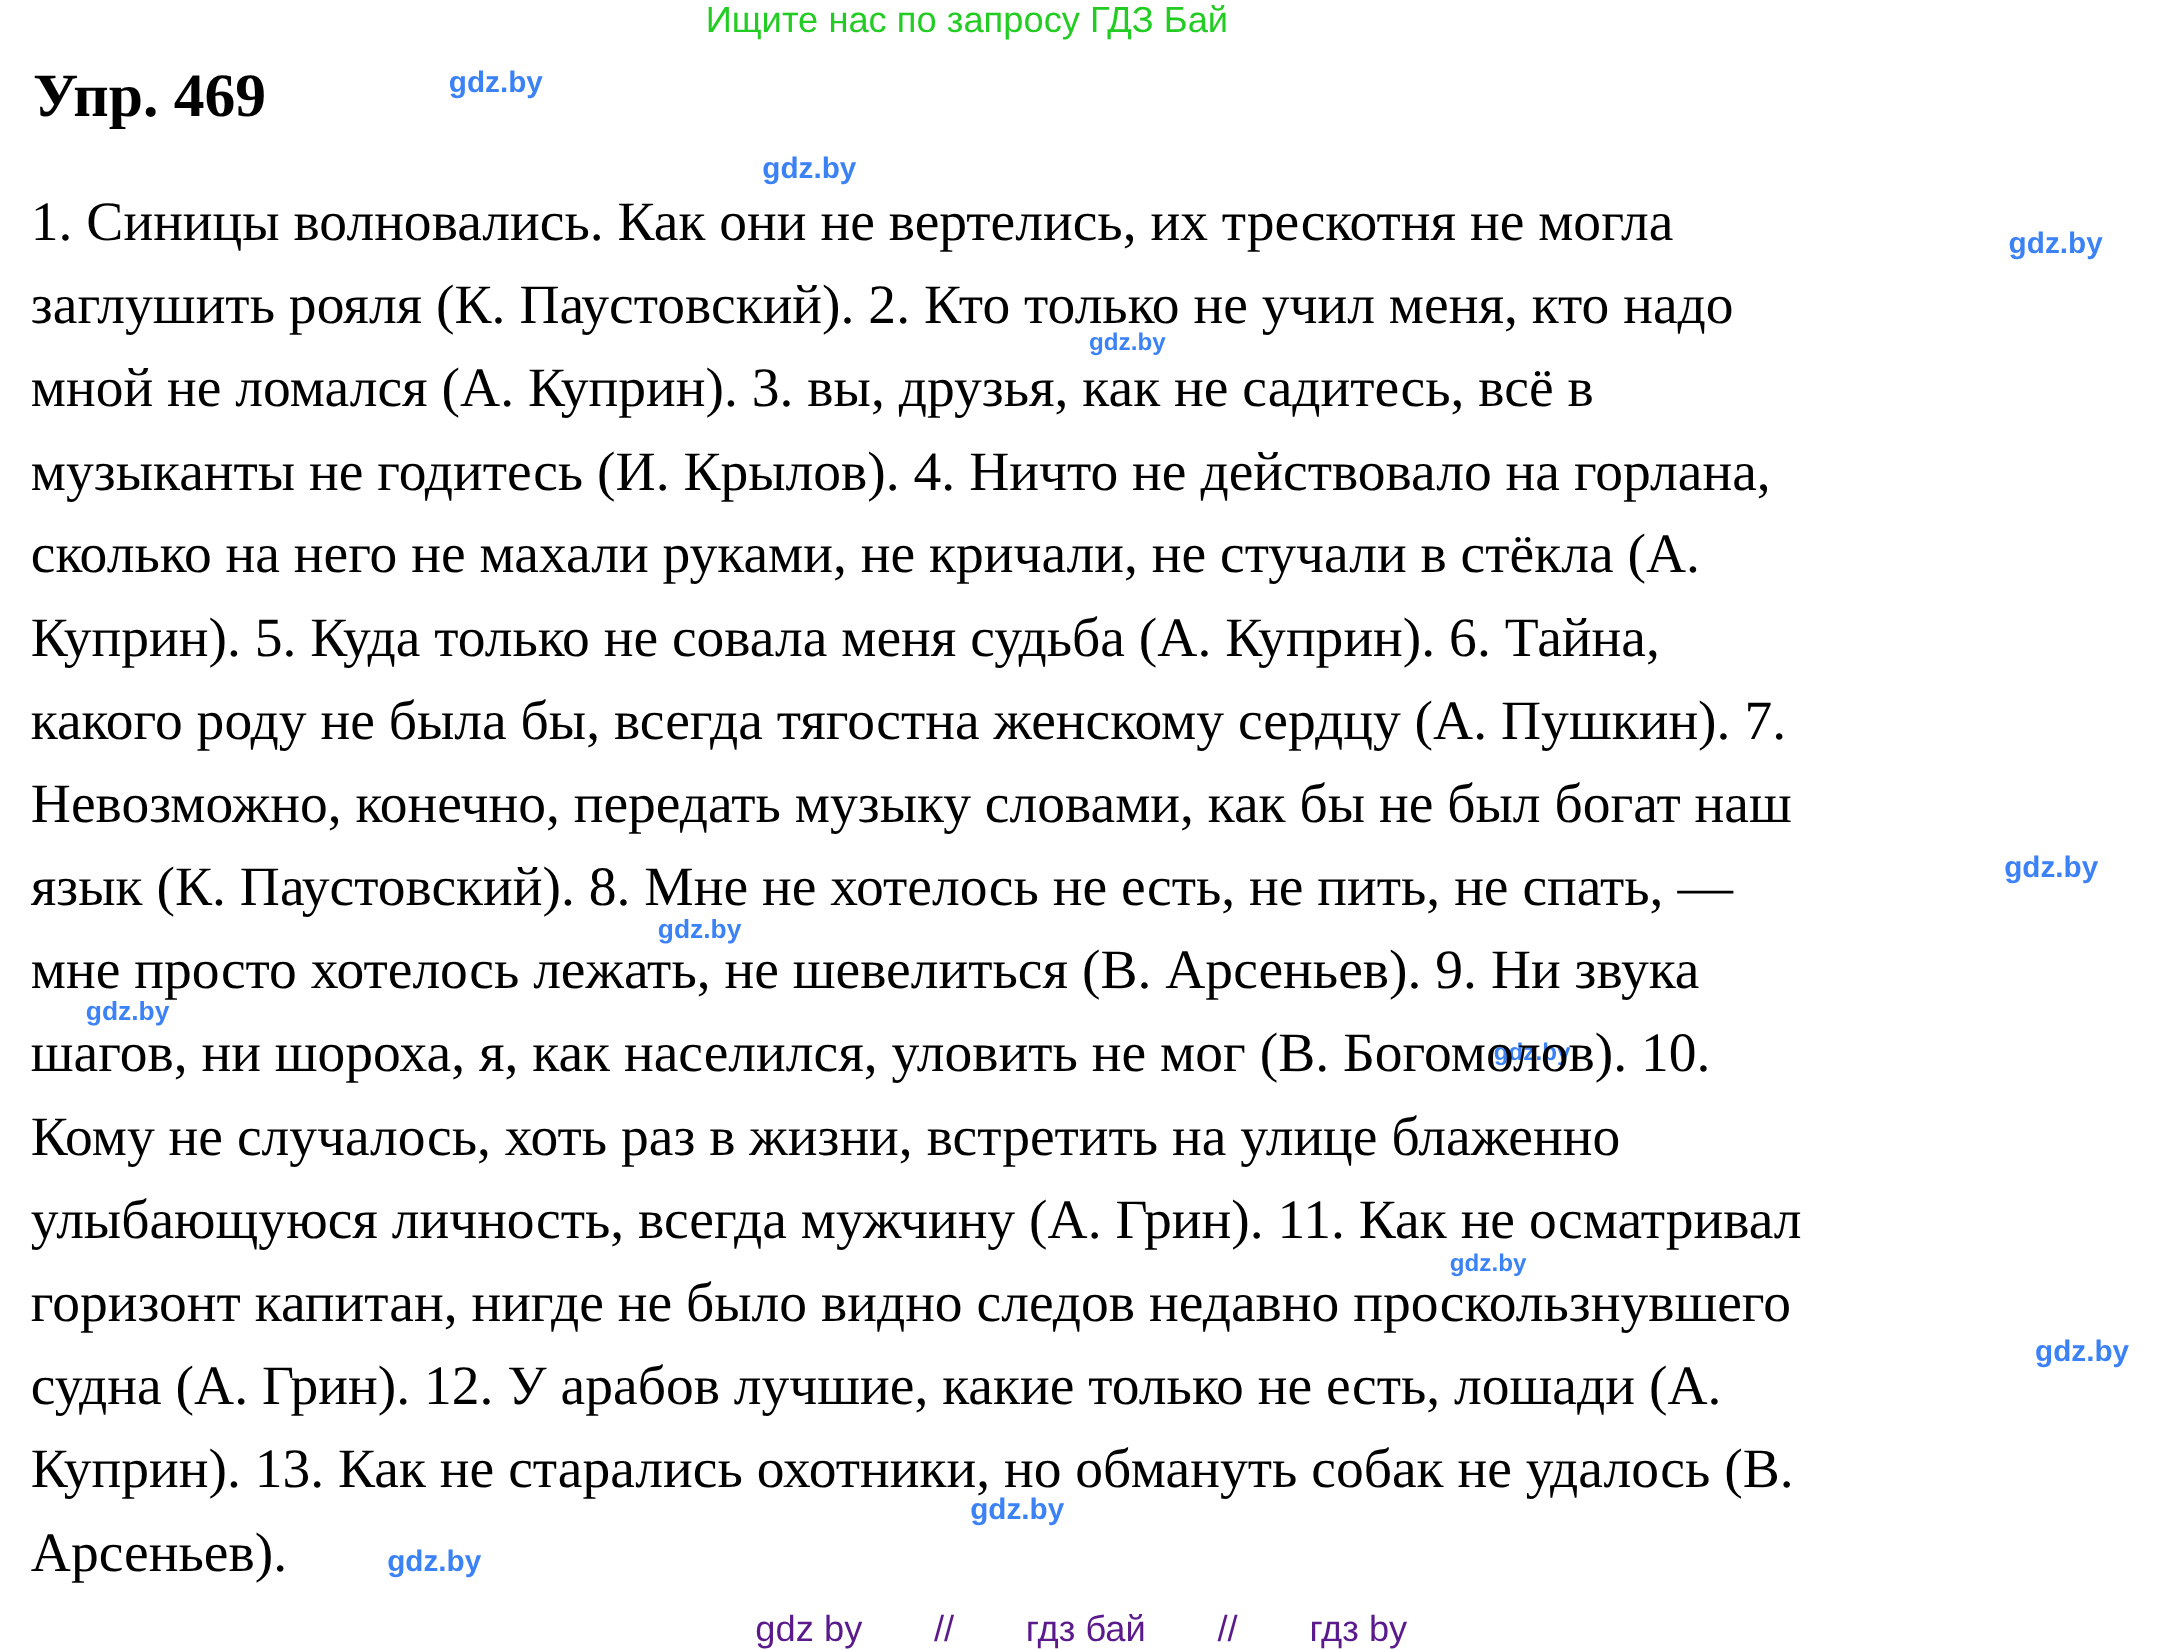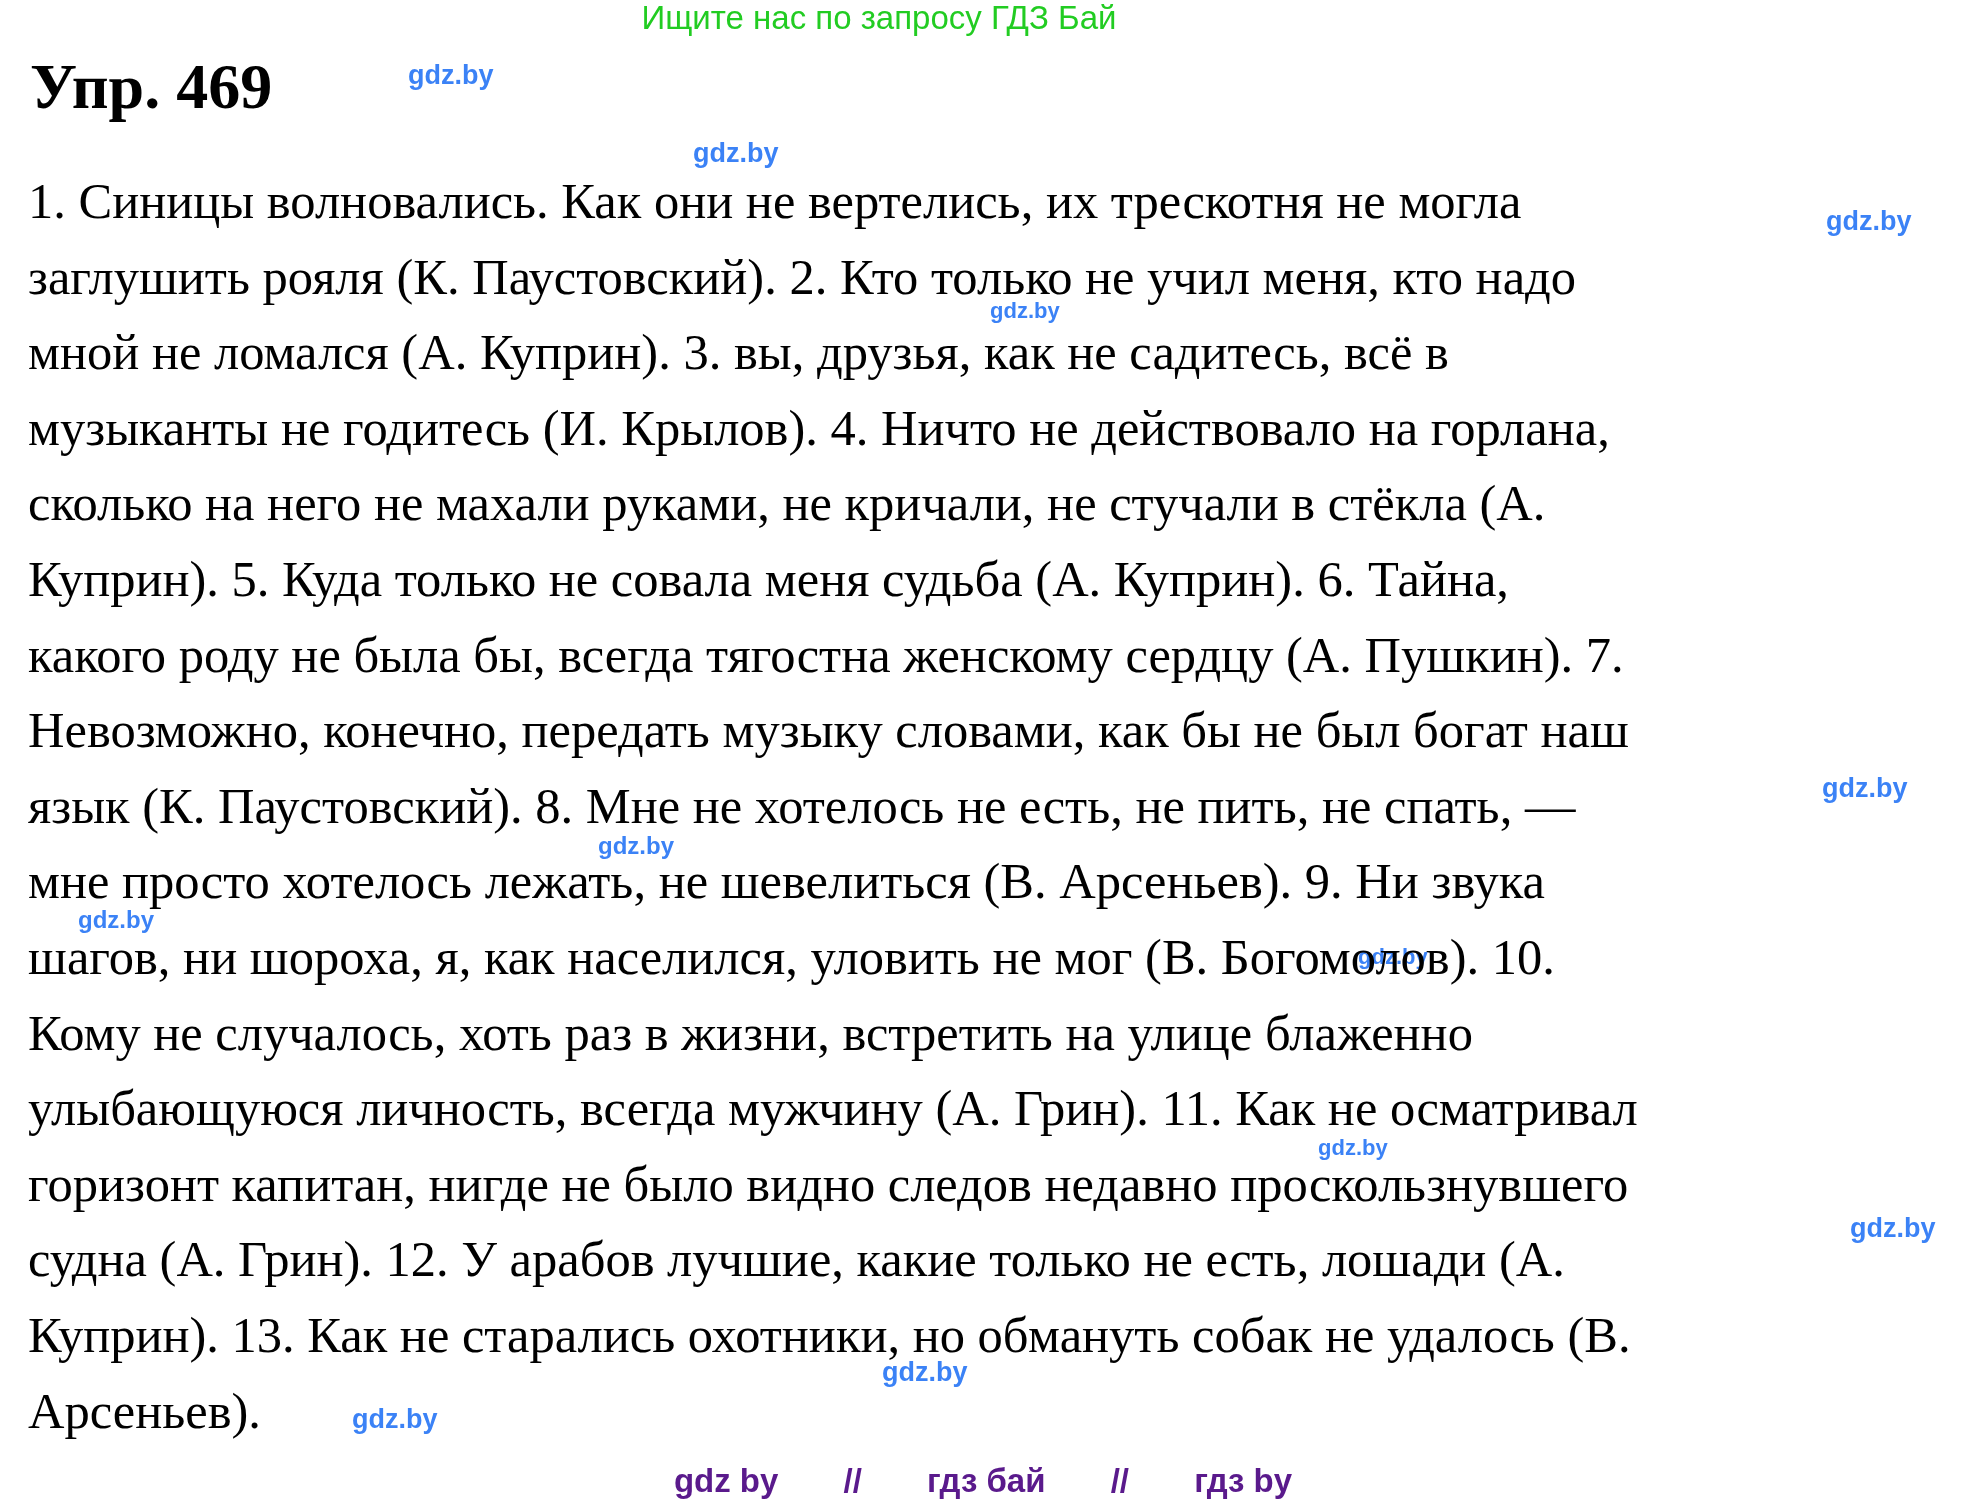--- a/index.html
+++ b/index.html
@@ -1,27 +1,27 @@
 <!DOCTYPE html>
 <html><head>
 <meta charset="utf-8">
 <style>
   html,body{margin:0;padding:0;background:#fff;}
   body{width:1966px;height:1500px;position:relative;overflow:hidden;}
   .header-ad{position:absolute;top:0;left:0;width:1758px;text-align:center;
     font-family:"Liberation Sans",sans-serif;font-size:33px;color:#22cc22;line-height:36px;}
   .title{position:absolute;left:30px;top:52px;font-family:"Liberation Serif",serif;
-    font-weight:bold;font-size:64px;color:#000;line-height:70px;}
+    font-weight:bold;font-size:56px;color:#000;line-height:70px;}
   .wm{position:absolute;font-family:"Liberation Sans",sans-serif;font-size:27px;color:#3b82f6;line-height:30px;font-weight:bold;}
   .text{position:absolute;left:28px;top:164px;width:1940px;font-family:"Liberation Serif",serif;
     font-size:50.5px;color:#000;}
   .line{height:75.6px;line-height:75.6px;white-space:nowrap;}
   .footer{position:absolute;left:0;width:1966px;top:1463px;text-align:center;
     font-family:"Liberation Sans",sans-serif;font-size:33px;color:#5a1a8c;line-height:36px;}
-  .footer span{margin:0 28px;font-weight:bold;}
+  .footer span{margin:0 28px;}
 </style>
 </head>
 <body>
 
 <div class="header-ad">Ищите нас по запросу ГДЗ Бай</div>
 
 <div class="title">Упр. 469</div>
 
 <div class="wm" style="left:408px;top:60px;">gdz.by</div>
 <div class="wm" style="left:693px;top:138px;">gdz.by</div>

